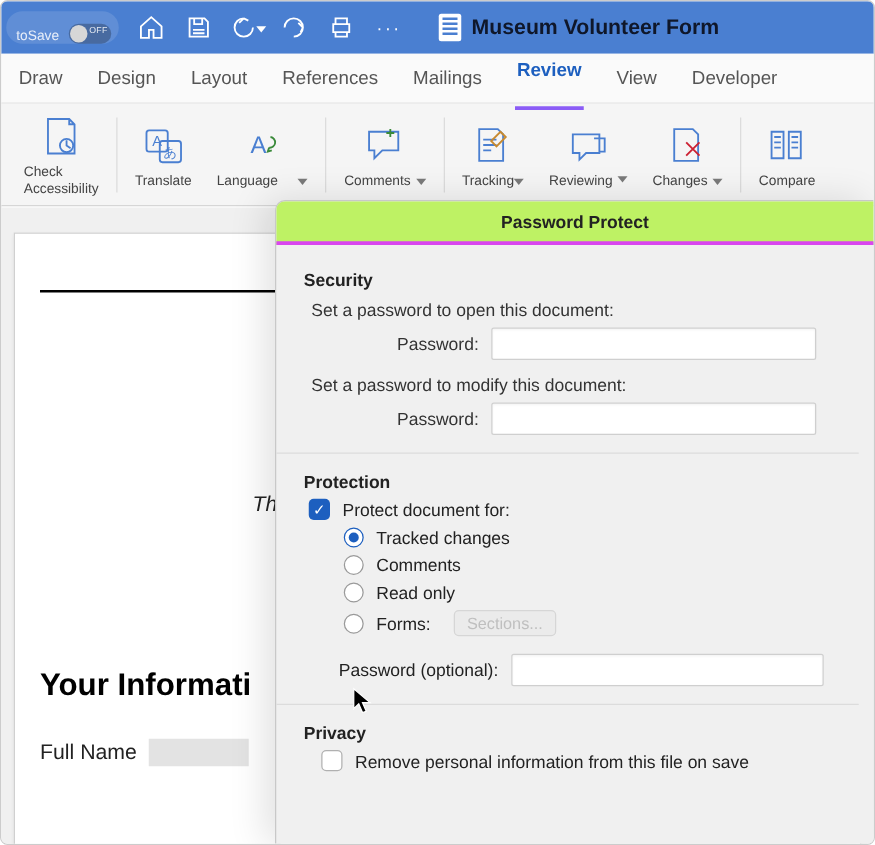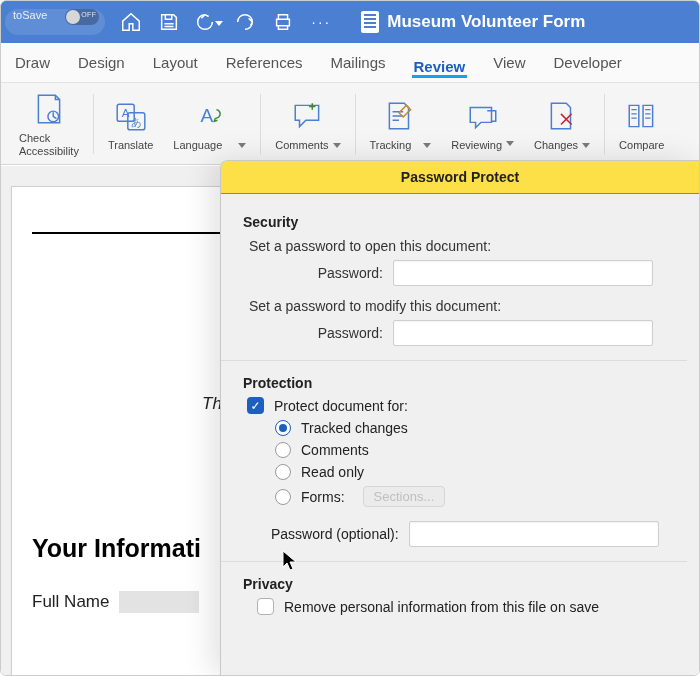--- a/index.html
+++ b/index.html
@@ -24,23 +24,23 @@
     align-items: center;
     padding: 0 4px;
     color: #fff;
     gap: 6px;
   }
   .autosave-chip {
     background: rgba(255,255,255,0.12);
     height: 26px;
     border-radius: 13px;
     display: flex;
-    align-items: flex-start;
+    align-items: flex-end;
     padding: 0 6px 0 8px;
-    gap: 18px;
+    gap: 8px;
     font-size: 11px;
     color: rgba(255,255,255,0.85);
     margin-right: 4px;
   }
   .toggle {
     width: 34px;
     height: 16px;
     background: rgba(0,0,0,0.25);
     border-radius: 8px;
     position: relative;
@@ -72,21 +72,21 @@
   }
   .tb-icon svg { stroke: #fff; fill: none; stroke-width: 1.6; }
   .undo-redo { display: flex; align-items: center; margin-left: -2px; }
   .dots { letter-spacing: 2px; font-size: 14px; }
   .doc-title {
     display: flex;
     align-items: center;
     gap: 8px;
     font-size: 17px;
     font-weight: 700;
-    color: #ffffff;
+    color: #0f172a;
     margin-left: 18px;
   }
   .doc-icon {
     width: 18px; height: 22px;
     background: #fff;
     border-radius: 2px;
     position: relative;
   }
   .doc-icon::after {
     content: "";
@@ -105,22 +105,22 @@
     align-items: center;
     gap: 24px;
     padding-left: 12px;
     font-size: 15px;
     color: #555;
   }
   .tab { cursor: pointer; padding: 10px 2px; }
   .tab.active {
     color: #1d5fbf;
     font-weight: 600;
-    border-bottom: 3px solid #0ea5e9;
-    padding-bottom: 0;
+    border-bottom: 3px solid #8b5cf6;
+    padding-bottom: 20px;
   }
   
   .ribbon {
     height: 82px;
     background: #f5f5f5;
     border-bottom: 1px solid #d6d6d6;
     display: flex;
     align-items: center;
     padding-left: 8px;
   }
@@ -184,22 +184,22 @@
     box-shadow: -8px 0 30px rgba(0,0,0,0.12);
     overflow: hidden;
     font-size: 14px;
     color: #222;
   }
   .dlg-title {
     text-align: center;
     font-weight: 700;
     font-size: 14px;
     padding: 8px 0;
-    background: #fde047;
-    border-bottom: 1px solid #d946ef;
+    background: #bef264;
+    border-bottom: 3px solid #d946ef;
   }
   .dlg-body { padding: 16px 34px 8px 22px; }
   .sect-head { font-weight: 700; margin-top: 4px; margin-bottom: 6px; font-size: 14px;}
   .sect-text { margin: 8px 0 6px 6px; color: #333; }
   .pwrow { display: flex; align-items: center; gap: 10px; margin: 6px 0 12px 60px;}
   .pwrow label { min-width: 80px; text-align: right; color: #333;}
   .pwrow input {
     flex: 1; max-width: 260px;
     height: 26px; border: 1px solid #cfcfcf; background: #fff;
     box-shadow: inset 0 1px 2px rgba(0,0,0,0.05);
@@ -355,21 +355,21 @@
   </div>
   <div class="rdivider"></div>
   <div class="rgroup">
     <div class="ric">
       <svg width="34" height="34" viewBox="0 0 32 32">
           <path d="M6 4 H20 L24 8 V28 H6 Z"></path>
           <path d="M9 12 H19 M9 16 H19 M9 20 H15"></path>
           <path d="M22 6 l4 4 -7 7 -4 -4 z" stroke="#c78a30"></path>
         </svg>
     </div>
-    <div style="display:flex;align-items:center;gap:12px">
+    <div style="display:flex;align-items:center;gap:0">
         <span>Tracking</span>
         <span class="caret"></span>
       </div>
   </div>
   <div class="rgroup">
     <div class="ric">
       <svg width="34" height="34" viewBox="0 0 32 32">
           <path d="M4 8 H24 V22 H14 L9 27 V22 H4 Z"></path>
           <path d="M20 11 H28 V21 H24"></path>
         </svg>

